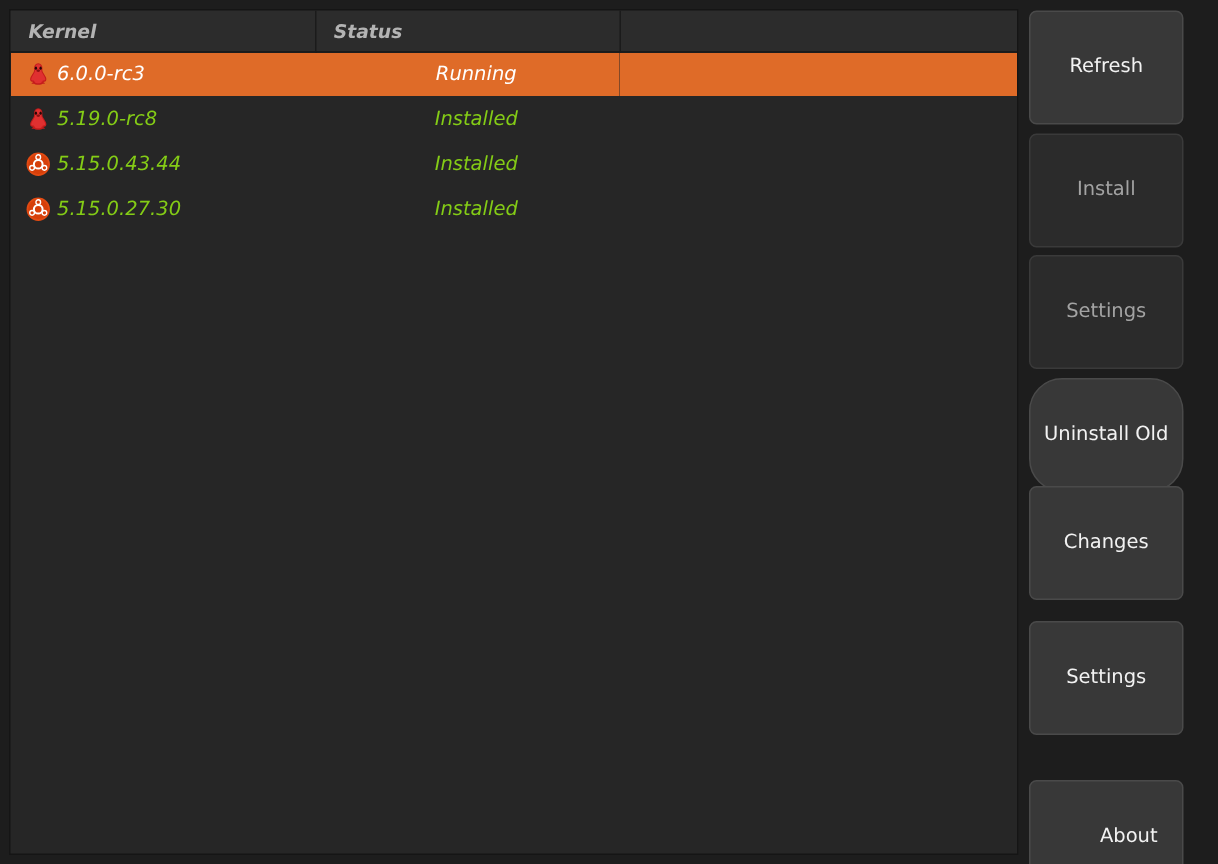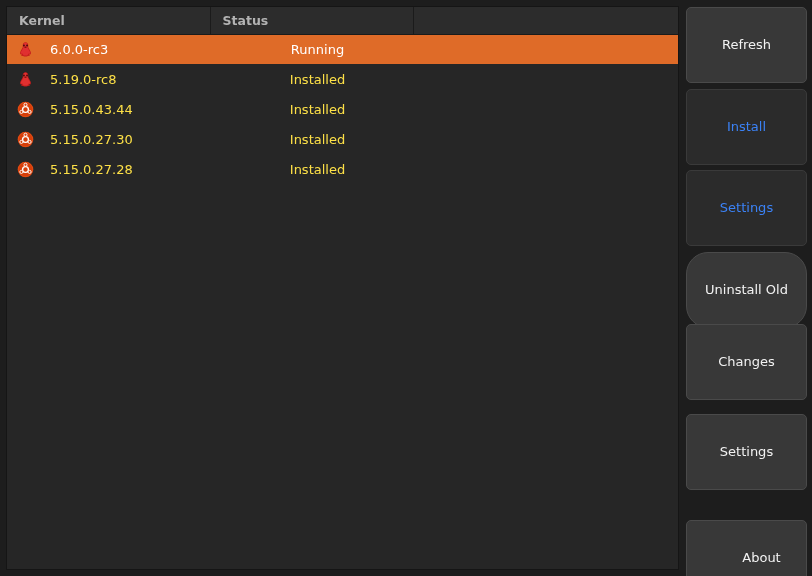--- a/index.html
+++ b/index.html
@@ -35,20 +35,21 @@
     height: 564px;
     background: #262626;
     border: 1px solid #151515;
     overflow: hidden;
   }
 
   table.kernel-table {
     width: 100%;
     border-collapse: collapse;
     table-layout: fixed;
+    font-style: italic;
   }
 
   table.kernel-table col.c-kernel { width: 203px; }
   table.kernel-table col.c-status { width: 203px; }
   table.kernel-table col.c-extra  { width: 267px; }
 
   thead th {
     height: 27px;
     background: #2c2c2c;
     color: #b3b3b3;
@@ -63,42 +64,42 @@
   }
   thead th.last { border-right: none; }
 
   tbody tr { height: 30px; }
 
   tbody td {
     height: 30px;
     padding: 0;
     vertical-align: middle;
     font-size: 13px;
-    color: #fde047;
+    color: #84cc16;
     white-space: nowrap;
     overflow: hidden;
   }
 
   tbody tr.selected td {
     background: #df6b28;
     color: #ffffff;
   }
 
   td.kernel-cell {
     padding-left: 10px;
   }
   td.status-cell {
     padding-left: 12px;
     text-align: center;
   }
 
   .kernel-inner {
     display: flex;
     align-items: center;
-    gap: 16px;
+    gap: 4px;
   }
 
   .row-icon {
     width: 17px;
     height: 17px;
     flex: 0 0 17px;
     display: block;
   }
 
   
@@ -106,40 +107,40 @@
     position: absolute;
     left: 685px;
     top: 0;
     width: 127px;
     height: 576px;
   }
 
   .side-btn {
     position: absolute;
     left: 1px;
-    width: 121px;
+    width: 103px;
     height: 76px;
     background: #383838;
     border: 1px solid #4a4a4a;
     border-radius: 5px;
     color: #f2f2f2;
     font-family: "DejaVu Sans", "Liberation Sans", sans-serif;
     font-size: 13px;
     text-align: center;
     line-height: 74px;
     cursor: pointer;
     padding: 0;
     overflow: hidden;
     white-space: nowrap;
   }
 
   .side-btn.disabled {
     background: #2b2b2b;
     border-color: #3a3a3a;
-    color: #3b82f6;
+    color: #a3a3a3;
     cursor: default;
   }
 
   .side-btn:nth-of-type(1) { top: 7px; }
   .side-btn:nth-of-type(2) { top: 89px; }
   .side-btn:nth-of-type(3) { top: 170px; }
   .side-btn:nth-of-type(4) { top: 252px; border-radius: 22px; }
   .side-btn:nth-of-type(5) { top: 324px; }
   .side-btn:nth-of-type(6) { top: 414px; }
   .side-btn:nth-of-type(7) { top: 520px; padding-left: 30px; }
@@ -227,37 +228,20 @@
                   <circle cx="12" cy="5.3" r="2.2" fill="#d63f0a" stroke="#ffffff" stroke-width="1.3"></circle>
                   <circle cx="6.2" cy="15.4" r="2.2" fill="#d63f0a" stroke="#ffffff" stroke-width="1.3"></circle>
                   <circle cx="17.8" cy="15.4" r="2.2" fill="#d63f0a" stroke="#ffffff" stroke-width="1.3"></circle>
                 </svg>
                 <span>5.15.0.27.30</span>
               </div>
             </td>
             <td class="status-cell"><span>Installed</span></td>
             <td></td>
           </tr>
-          <tr>
-            <td class="kernel-cell">
-              <div class="kernel-inner">
-                <svg class="row-icon" viewBox="0 0 24 24">
-                  <circle cx="12" cy="12" r="11" fill="#e24a12"></circle>
-                  <circle cx="12" cy="12" r="9.4" fill="#d63f0a"></circle>
-                  <circle cx="12" cy="12" r="4.1" fill="none" stroke="#ffffff" stroke-width="1.9"></circle>
-                  <circle cx="12" cy="5.3" r="2.2" fill="#d63f0a" stroke="#ffffff" stroke-width="1.3"></circle>
-                  <circle cx="6.2" cy="15.4" r="2.2" fill="#d63f0a" stroke="#ffffff" stroke-width="1.3"></circle>
-                  <circle cx="17.8" cy="15.4" r="2.2" fill="#d63f0a" stroke="#ffffff" stroke-width="1.3"></circle>
-                </svg>
-                <span>5.15.0.27.28</span>
-              </div>
-            </td>
-            <td class="status-cell"><span>Installed</span></td>
-            <td></td>
-          </tr>
         </tbody>
     </table>
   </div>
 
   <div id="button-panel">
       <button class="side-btn">Refresh</button>
       <button class="side-btn disabled" disabled="">Install</button>
       <button class="side-btn disabled" disabled="">Settings</button>
       <button class="side-btn">Uninstall Old</button>
       <button class="side-btn">Changes</button>

